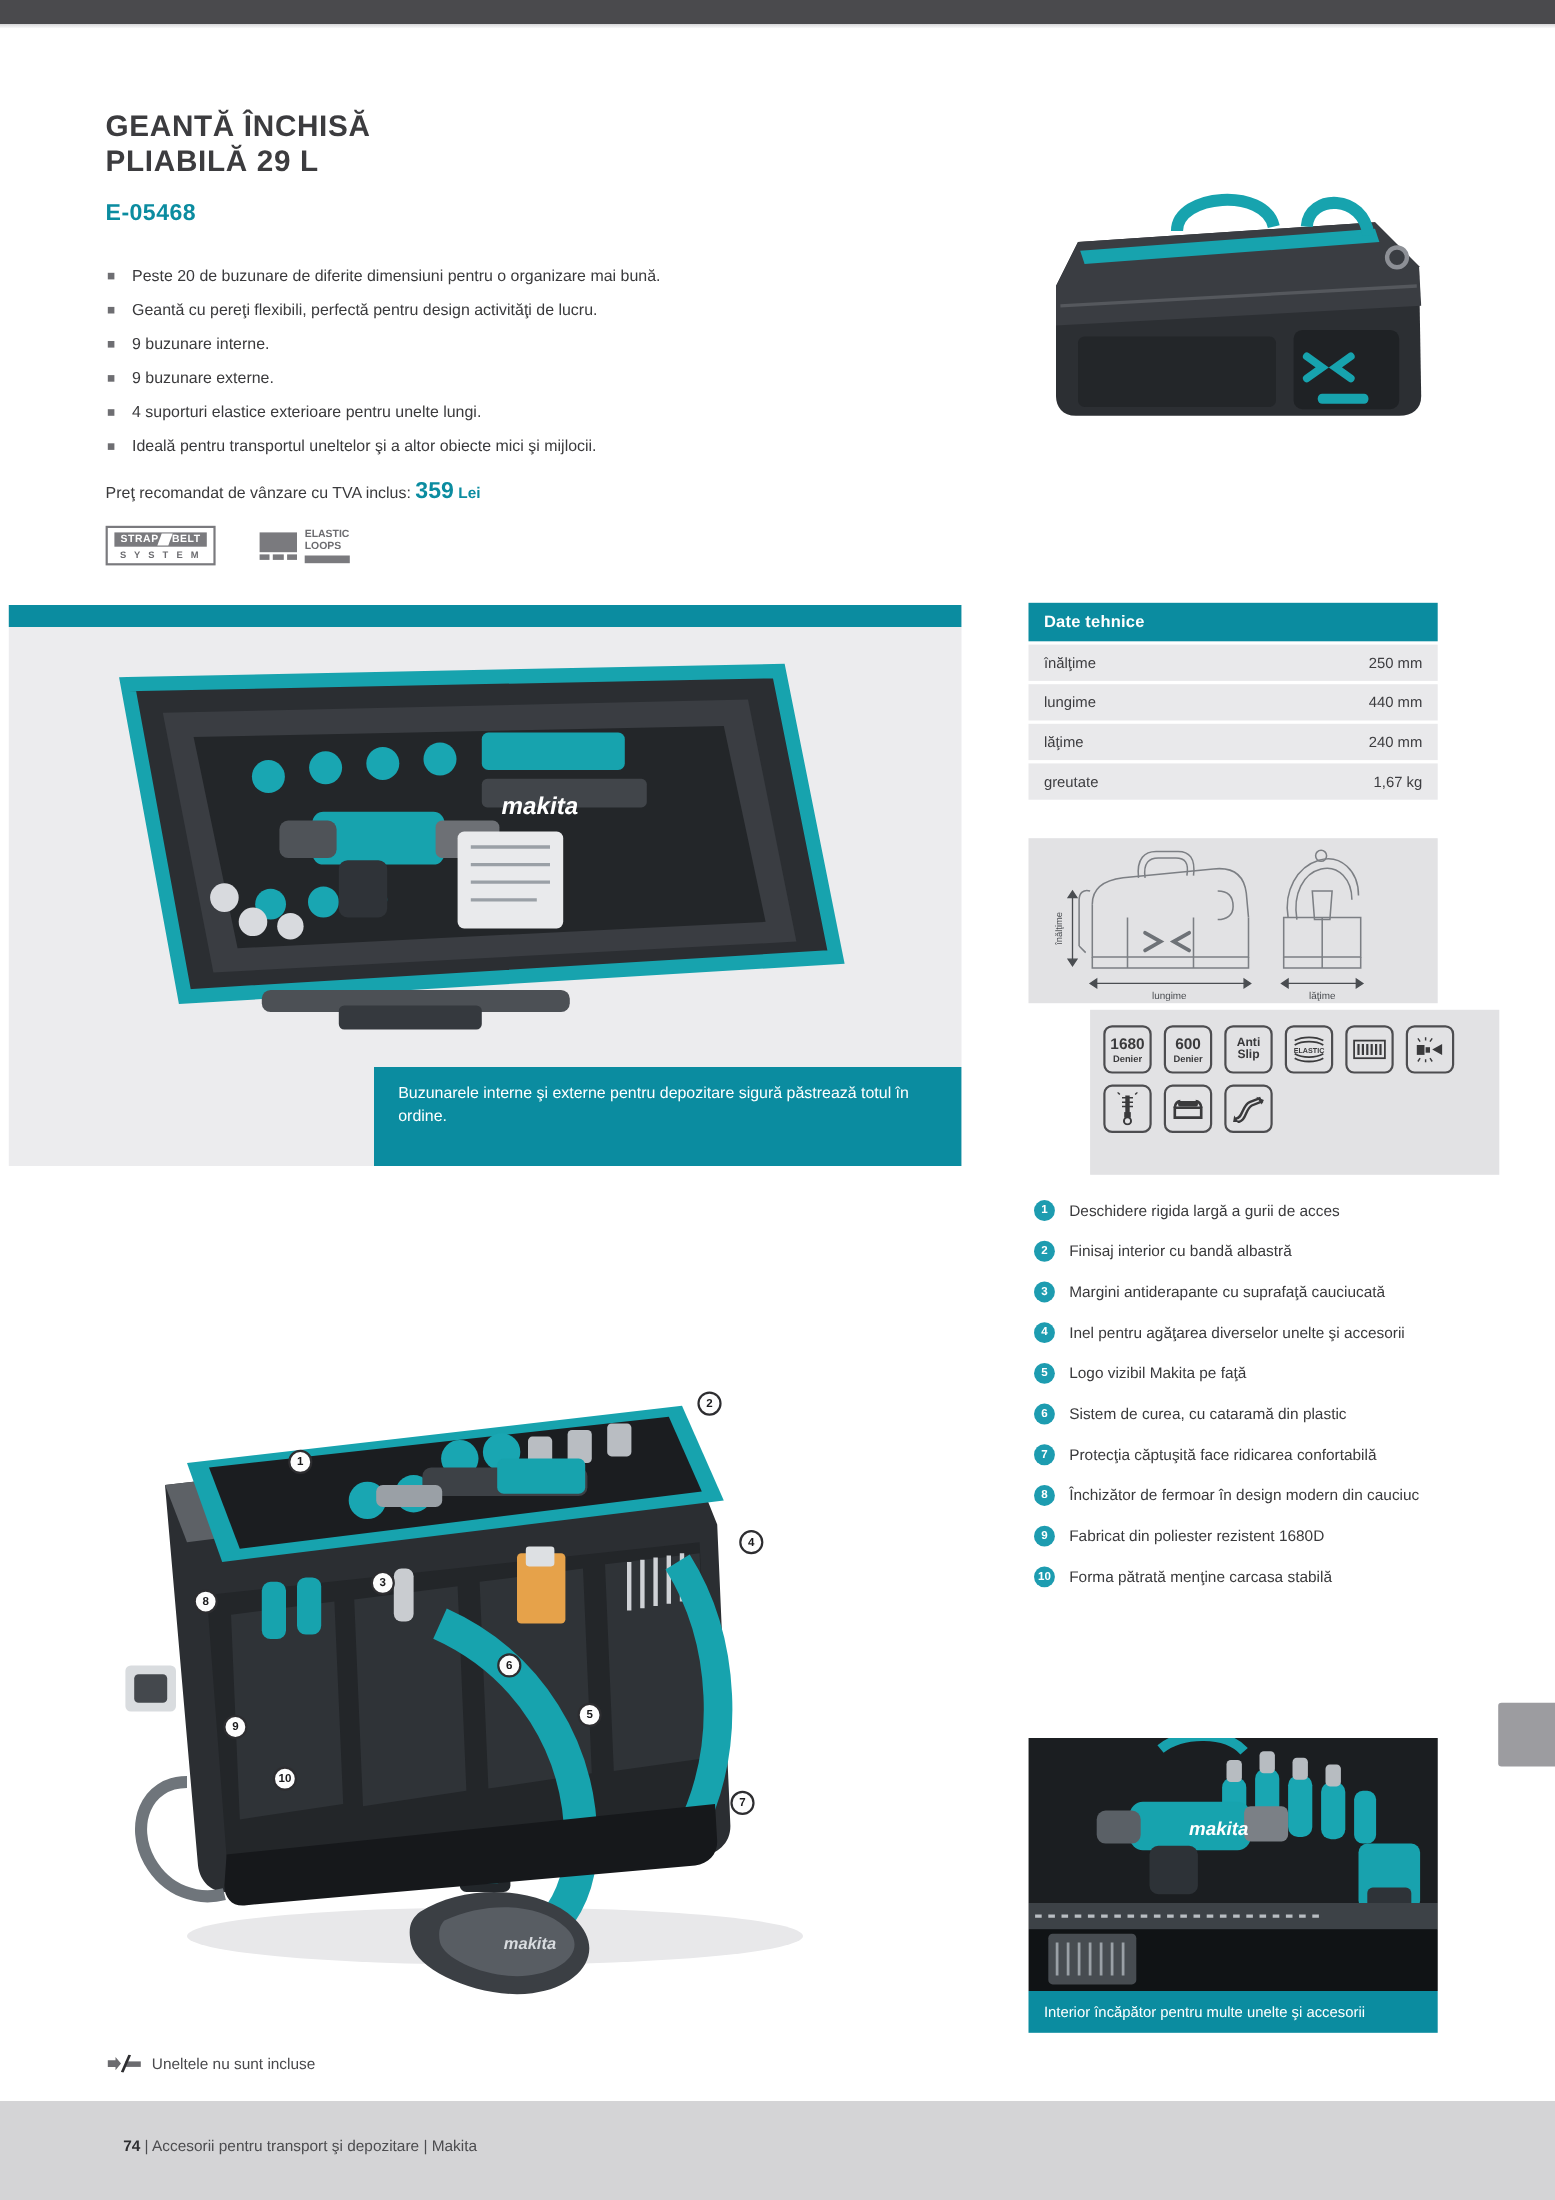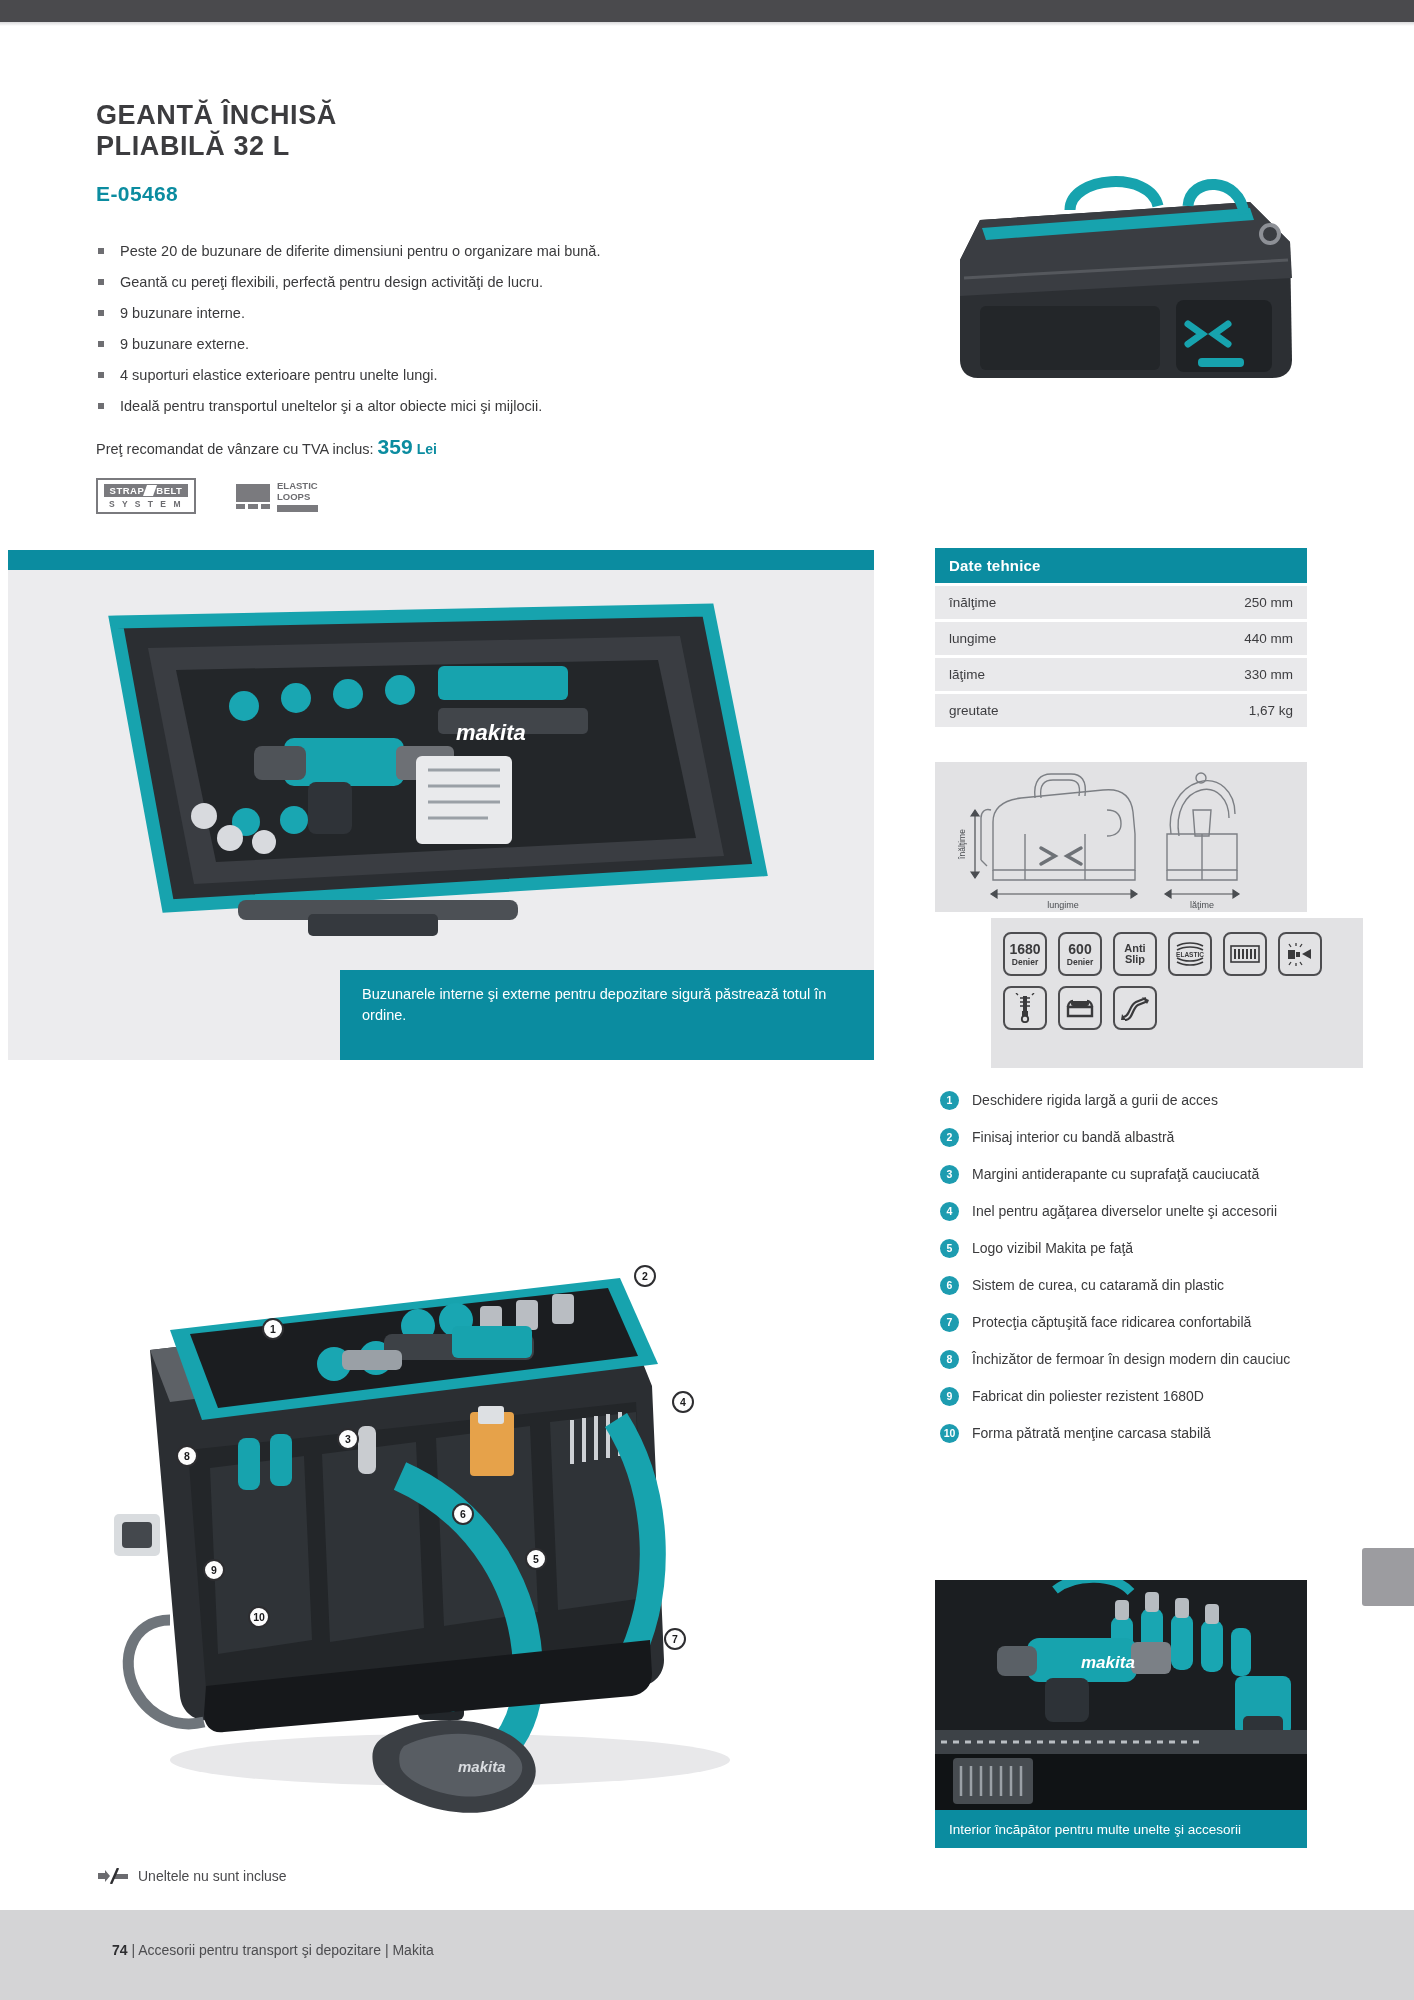--- a/index.html
+++ b/index.html
@@ -193,21 +193,21 @@
 </head>
 <body>
 
 <div class="page">
 
   <div class="top-strip"></div>
   <div class="top-strip-shadow"></div>
 
   <div class="title">
     <div>GEANTĂ ÎNCHISĂ</div>
-    <div>PLIABILĂ 32 L</div>
+    <div>PLIABILĂ 29 L</div>
   </div>
   <div class="sku">E-05468</div>
 
   <div class="bullets">
     <div class="bullet">
       <span class="sq"></span>
       <span>Peste 20 de buzunare de diferite dimensiuni pentru o organizare mai bună.</span>
     </div>
     <div class="bullet">
       <span class="sq"></span>
@@ -338,21 +338,21 @@
     <div class="tech-row">
       <span>înălţime</span>
       <span class="val">250 mm</span>
     </div>
     <div class="tech-row">
       <span>lungime</span>
       <span class="val">440 mm</span>
     </div>
     <div class="tech-row">
       <span>lăţime</span>
-      <span class="val">330 mm</span>
+      <span class="val">240 mm</span>
     </div>
     <div class="tech-row">
       <span>greutate</span>
       <span class="val">1,67 kg</span>
     </div>
   </div>
 
   <div class="dim-box">
     <svg viewBox="0 0 372 150" width="372" height="150">
 

